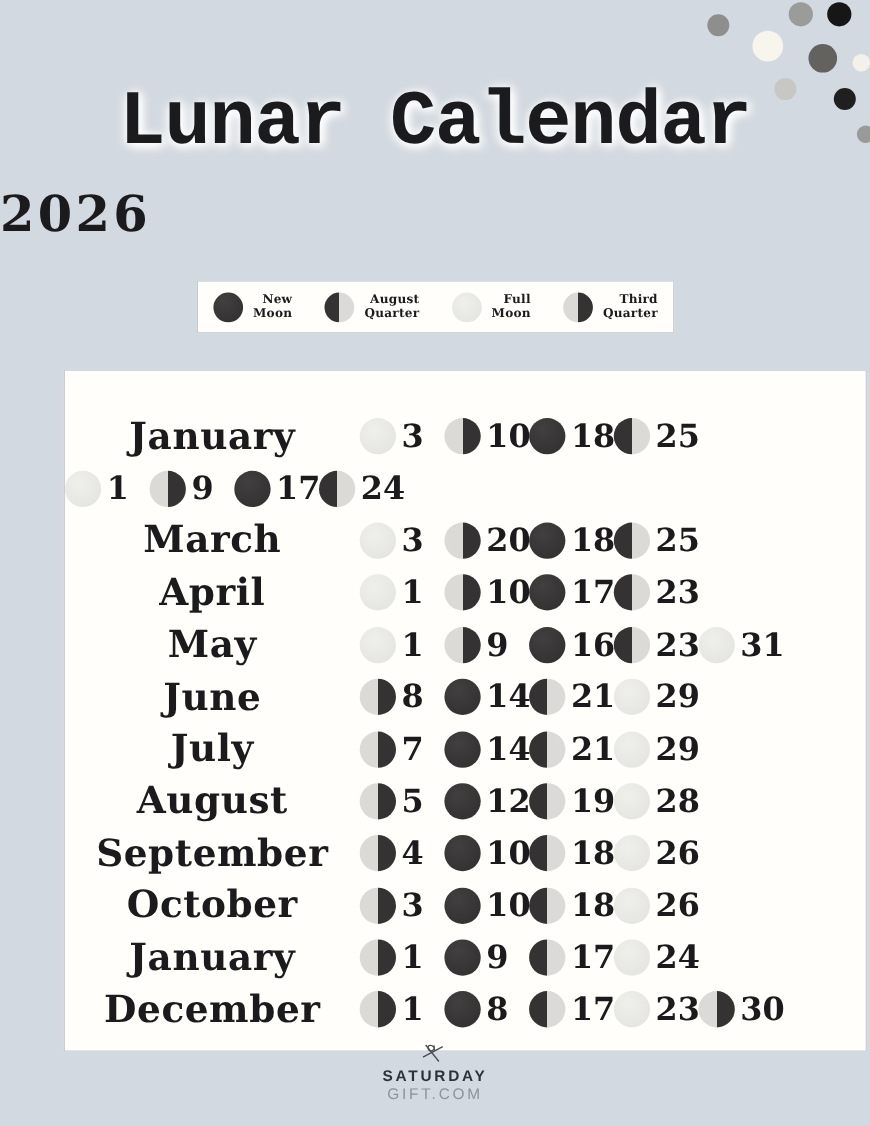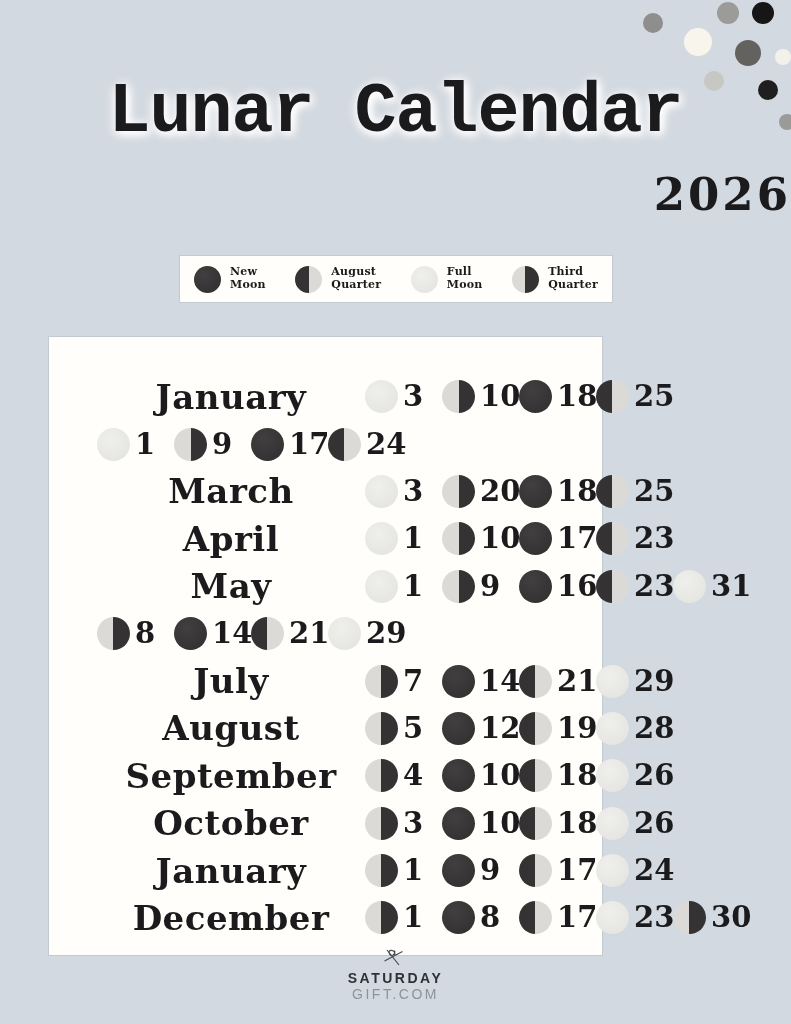--- a/index.html
+++ b/index.html
@@ -19,50 +19,49 @@
     position:absolute; top:78px; left:0; width:100%;
     text-align:center; font-size:70px; font-weight:bold;
     letter-spacing:-1px; line-height:1;
     text-shadow: 4px 4px 9px rgba(255,255,255,0.95),
                  -3px 3px 8px rgba(255,255,255,0.75),
                  3px -2px 8px rgba(255,255,255,0.7);
     font-family: Liberation Mono, monospace;
   }
   .year {
     position:absolute; top:168px; left:0; width:100%;
-    text-align:right; font-size:45px; font-weight:bold; letter-spacing:3px;
+    text-align:left; font-size:45px; font-weight:bold; letter-spacing:3px;
   }
 
   
   .legend {
     position:absolute; left:179px; top:255px; width:434px; height:48px;
     background: var(--card, #fffefa);
     border:1px solid var(--border, #c3c9d1);
     box-sizing:border-box;
     display:flex; align-items:center; justify-content:space-between;
     padding:0 14px;
   }
-  .legend-item { display:flex; align-items:center; }
+  .legend-item { display:flex; align-items:center;text-align:right; }
   .legend-moon { width:27px; height:27px; border-radius:50%; margin-right:9px; flex:none; }
   .legend-label { font-size:11px; font-weight:bold; line-height:1.15; letter-spacing:0.2px; }
 
   
   .phase-new   { background: radial-gradient(circle at 38% 32%, #413f40 0%, var(--moon-dark,#2e2c2d) 72%); }
   .phase-full  { background: radial-gradient(circle at 40% 35%, #efefeb 0%, var(--moon-light,#e3e3e0) 75%); }
   .phase-first { background: linear-gradient(90deg, var(--moon-dark,#343233) 0 50%, var(--q-light,#dbdad7) 50% 100%); }
   .phase-third { background: linear-gradient(90deg, var(--q-light,#dbdad7) 0 50%, var(--moon-dark,#343233) 50% 100%); }
 
   
   .card {
-    position:absolute; left:48px; top:336px; width:555px; height:620px;
+    position:absolute; left:58px; top:336px; width:730px; height:620px;
     background: var(--card, #fffefa);
     border:1px solid var(--border, #c3c9d1);
     box-sizing:border-box;
     padding-top:36px;
-    padding-left:48px;
   }
   .row { display:flex; align-items:center; height:47.4px; }
   .month-name {
     width:268px; flex:none; text-align:center;
     font-size:34px; font-weight:bold; letter-spacing:0.5px; line-height:1;
   }
   .phase-cell { width:77px; flex:none; display:flex; align-items:center; }
   .row-moon { width:33px; height:33px; border-radius:50%; margin-right:5px; flex:none; }
   .day { font-size:29px; font-weight:bold; line-height:1; }
 
@@ -223,20 +222,21 @@
       <div class="phase-cell">
         <span class="row-moon phase-first"></span>
         <span class="day">23</span>
       </div>
       <div class="phase-cell">
         <span class="row-moon phase-full"></span>
         <span class="day">31</span>
       </div>
     </div>
     <div class="row">
+      <div class="month-name">June</div>
       <div class="phase-cell">
         <span class="row-moon phase-third"></span>
         <span class="day">8</span>
       </div>
       <div class="phase-cell">
         <span class="row-moon phase-new"></span>
         <span class="day">14</span>
       </div>
       <div class="phase-cell">
         <span class="row-moon phase-first"></span>

